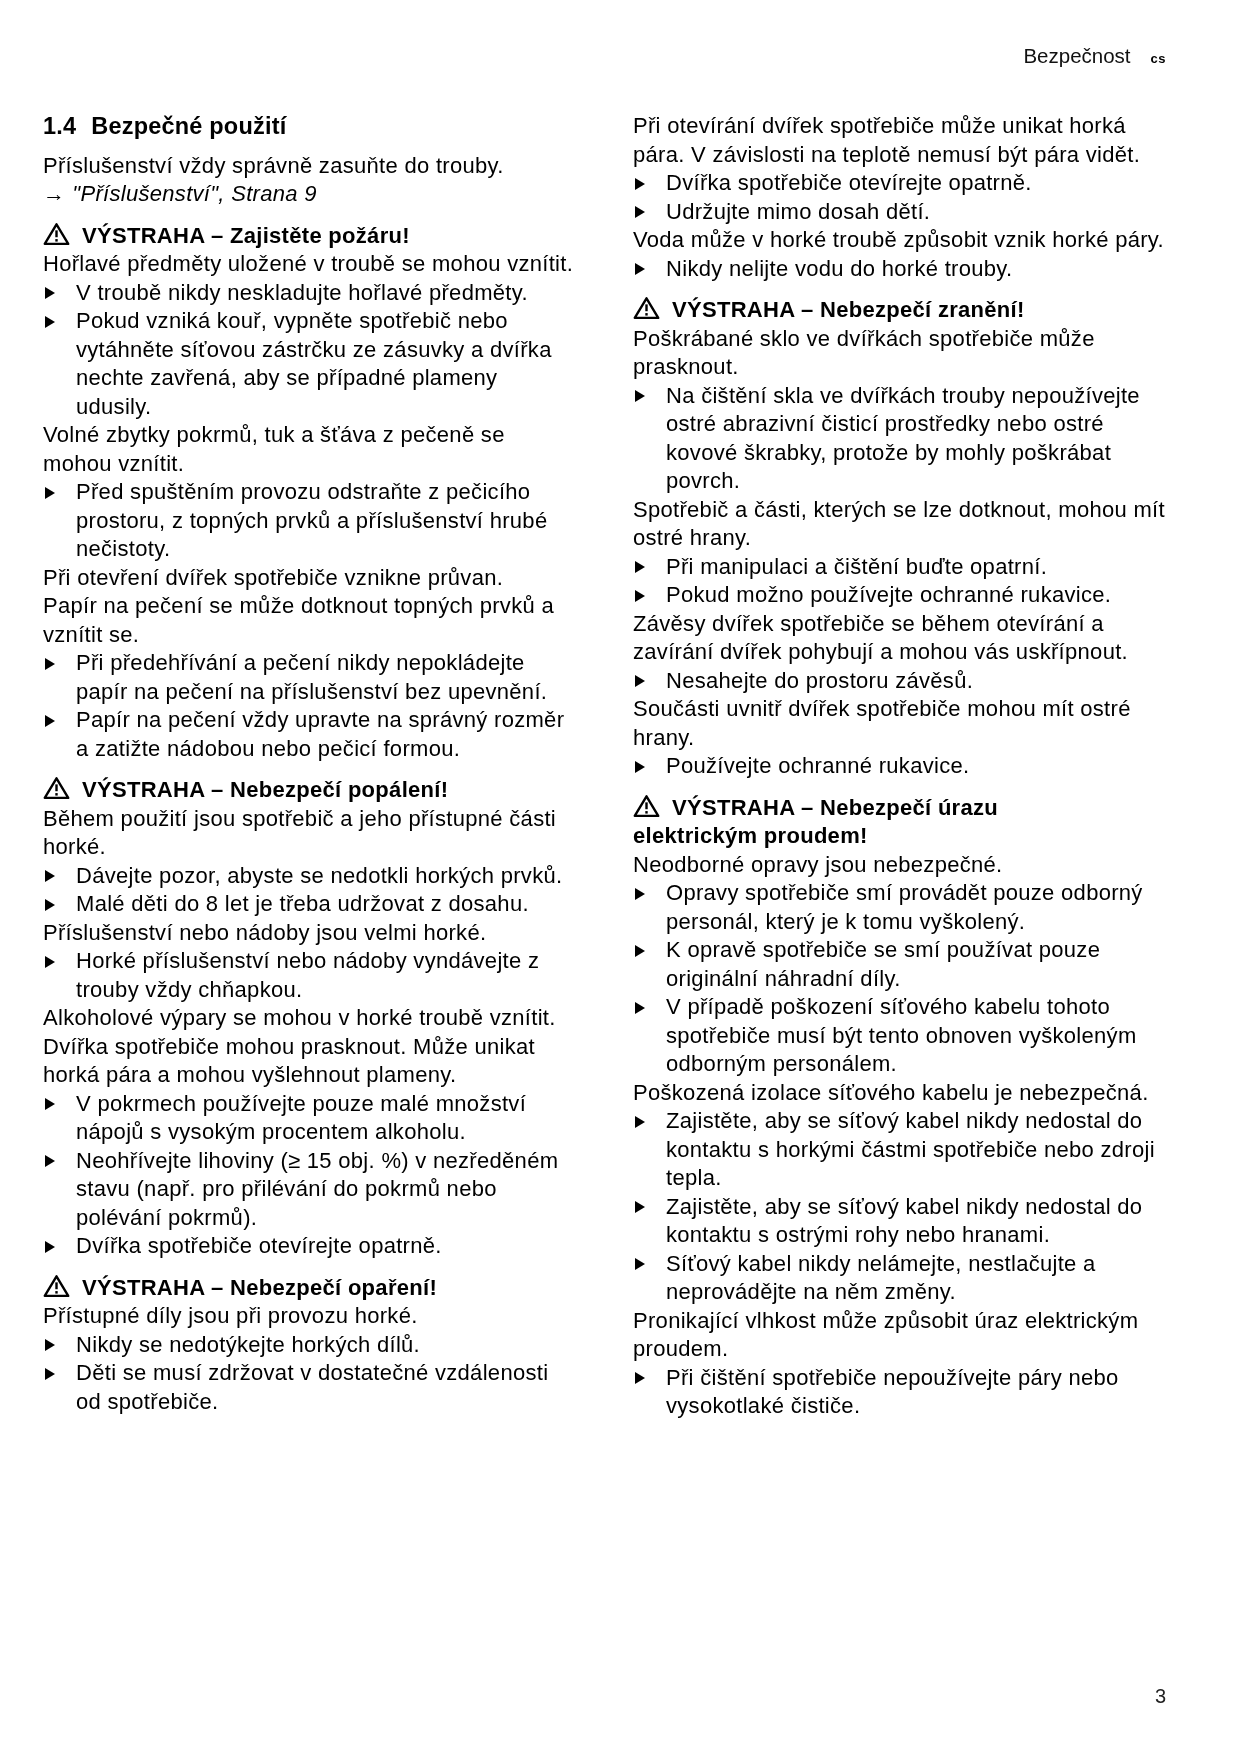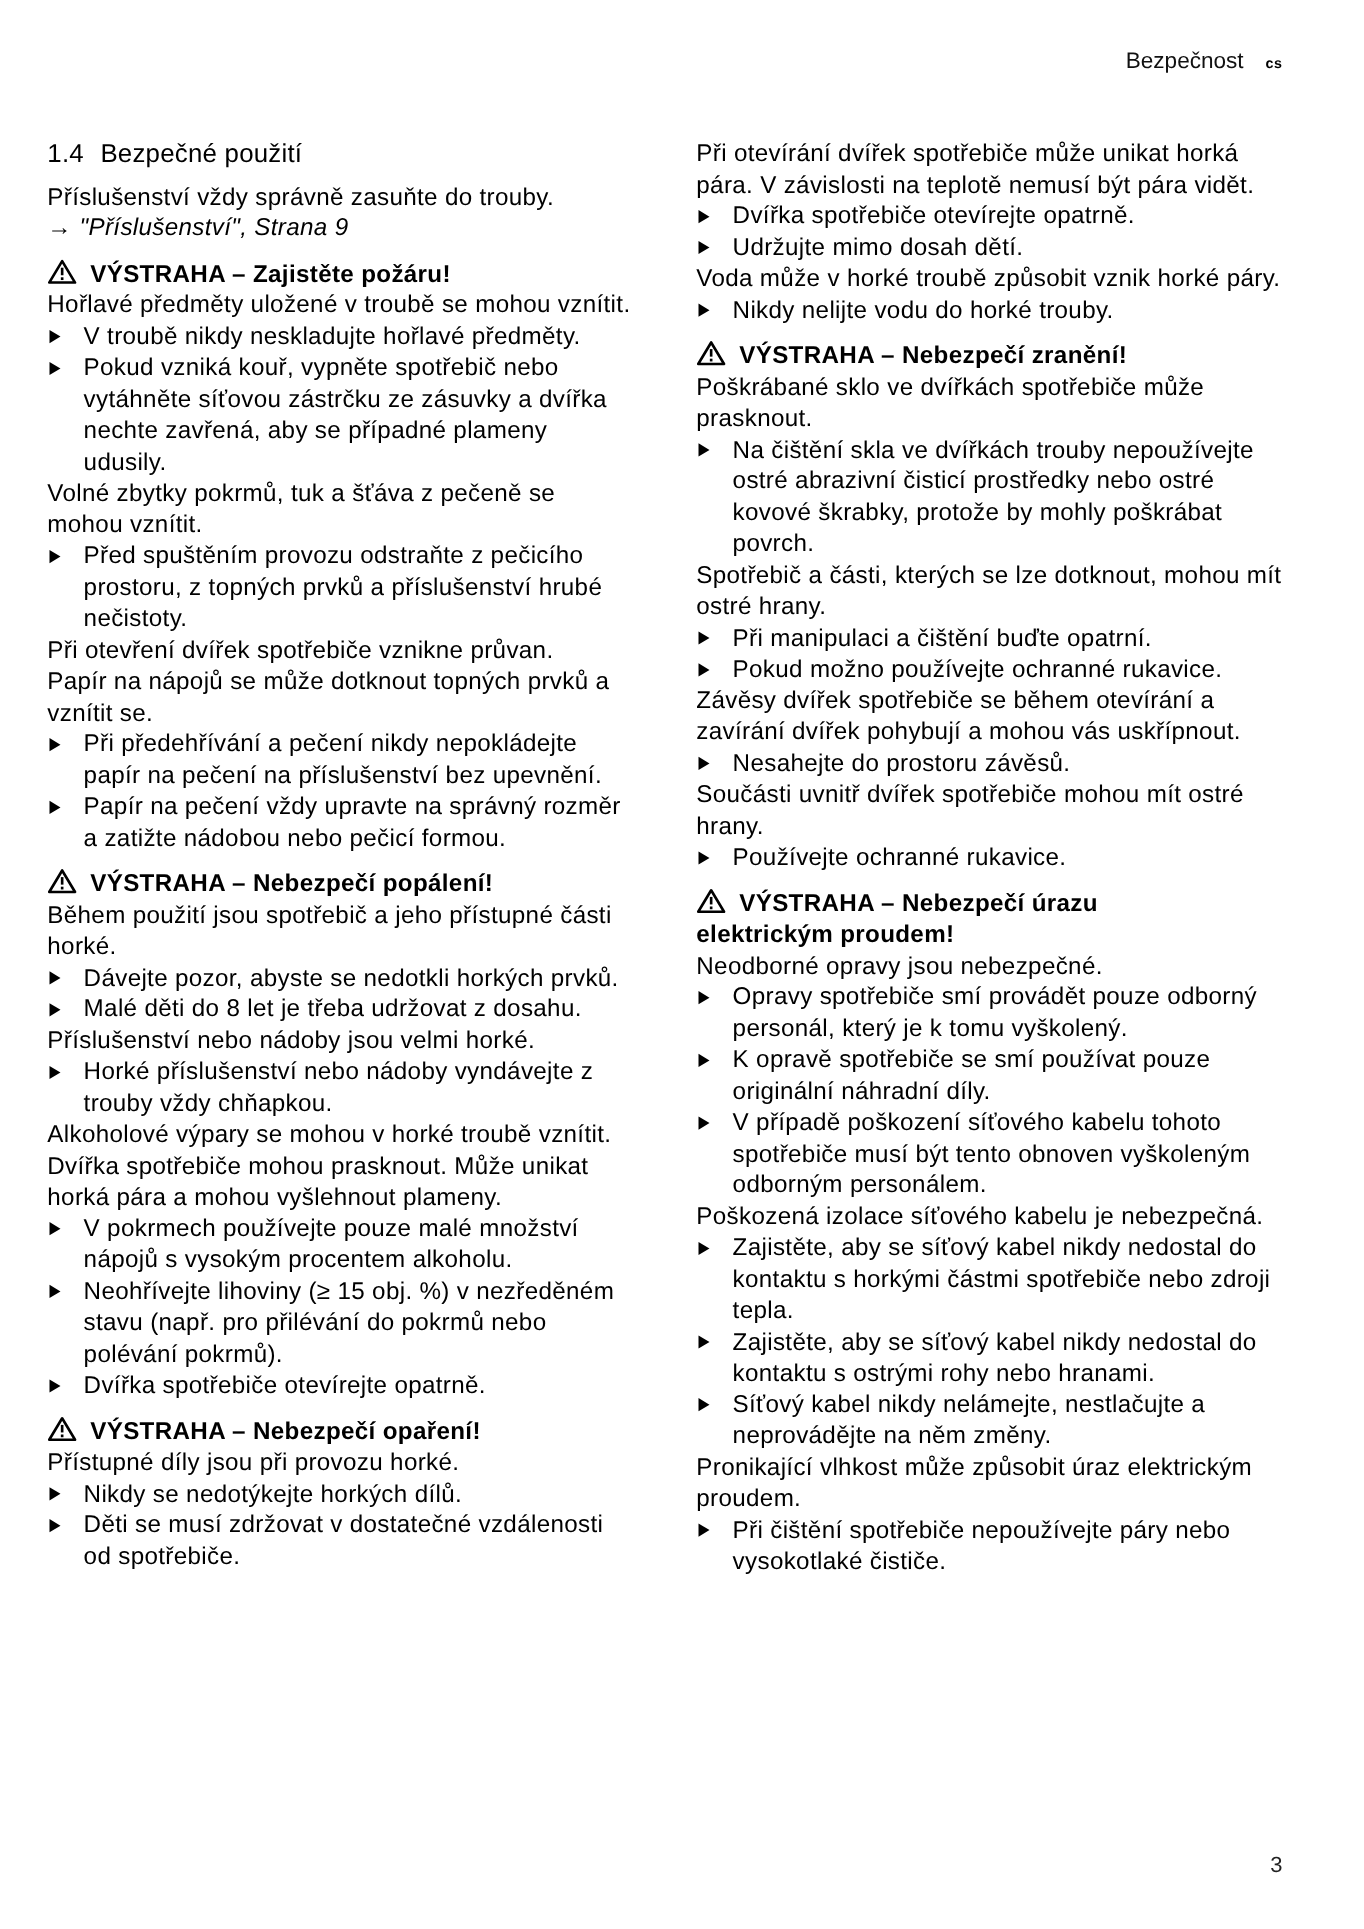--- a/index.html
+++ b/index.html
@@ -6,33 +6,33 @@
   html, body { background:#ffffff; }
   body {
     width:1240px; height:1754px;
     font-family:"Liberation Sans","DejaVu Sans",sans-serif;
     color:#000; position:relative; overflow:hidden;
   }
   .page { position:absolute; inset:0; padding:44px 74px 0 43px; }
 
   .header {
     display:flex; justify-content:flex-end; align-items:baseline;
-    gap:20px; margin-bottom:57px;
+    gap:20px; margin-bottom:44px;
   }
   .header .section-title { font-size:20.5px; color:#111; }
   .header .lang-code { font-size:13px; font-weight:bold; letter-spacing:0.5px; }
 
   .columns { display:flex; gap:58px; }
   .col {
     width:532px; flex:0 0 532px;
     font-size:22px; line-height:28.5px; letter-spacing:0.3px;
     text-align:left;
   }
 
-  .section-heading { font-size:23.5px; font-weight:normal; margin-bottom:11px; letter-spacing:0.2px; }
+  .section-heading { font-size:23.5px; font-weight:bold; margin-bottom:11px; letter-spacing:0.2px; }
   .section-heading .num { margin-right:15px; }
 
   p.para { }
   p.ref { font-style:italic; }
   p.ref .arrow { font-style:normal; display:inline-block; margin-right:7px; }
 
   p.warning { font-weight:bold; font-size:22px; margin-top:13px; white-space:pre-line; }
   .warn-icon { display:inline-block; margin-right:12px; }
   .warn-icon svg { vertical-align:-3px; }
 
@@ -70,21 +70,21 @@
                 <path d="M13 2.2 L24.3 21 H1.7 Z" fill="none" stroke="#000" stroke-width="2.3" stroke-linejoin="round"></path>
                 <rect x="11.85" y="8" width="2.3" height="6.6" fill="#000"></rect>
                 <rect x="11.85" y="16.4" width="2.3" height="2.4" fill="#000"></rect>
               </svg></span><span>VÝSTRAHA – Zajistěte požáru!</span></p>
           <p class="para">Hořlavé předměty uložené v troubě se mohou vznítit.</p>
           <p class="bullet"><span class="bullet-marker"></span><span>V troubě nikdy neskladujte hořlavé předměty.</span></p>
           <p class="bullet"><span class="bullet-marker"></span><span>Pokud vzniká kouř, vypněte spotřebič nebo vytáhněte síťovou zástrčku ze zásuvky a dvířka nechte zavřená, aby se případné plameny udusily.</span></p>
           <p class="para">Volné zbytky pokrmů, tuk a šťáva z pečeně se mohou vznítit.</p>
           <p class="bullet"><span class="bullet-marker"></span><span>Před spuštěním provozu odstraňte z pečicího prostoru, z topných prvků a příslušenství hrubé nečistoty.</span></p>
           <p class="para">Při otevření dvířek spotřebiče vznikne průvan.</p>
-          <p class="para">Papír na nápojů se může dotknout topných prvků a vznítit se.</p>
+          <p class="para">Papír na pečení se může dotknout topných prvků a vznítit se.</p>
           <p class="bullet"><span class="bullet-marker"></span><span>Při předehřívání a pečení nikdy nepokládejte papír na pečení na příslušenství bez upevnění.</span></p>
           <p class="bullet"><span class="bullet-marker"></span><span>Papír na pečení vždy upravte na správný rozměr a zatižte nádobou nebo pečicí formou.</span></p>
           <p class="warning"><span class="warn-icon"><svg viewBox="0 0 26 23" width="27" height="24" aria-hidden="true">
                 <path d="M13 2.2 L24.3 21 H1.7 Z" fill="none" stroke="#000" stroke-width="2.3" stroke-linejoin="round"></path>
                 <rect x="11.85" y="8" width="2.3" height="6.6" fill="#000"></rect>
                 <rect x="11.85" y="16.4" width="2.3" height="2.4" fill="#000"></rect>
               </svg></span><span>VÝSTRAHA – Nebezpečí popálení!</span></p>
           <p class="para">Během použití jsou spotřebič a jeho přístupné části horké.</p>
           <p class="bullet"><span class="bullet-marker"></span><span>Dávejte pozor, abyste se nedotkli horkých prvků.</span></p>
           <p class="bullet"><span class="bullet-marker"></span><span>Malé děti do 8 let je třeba udržovat z dosahu.</span></p>

